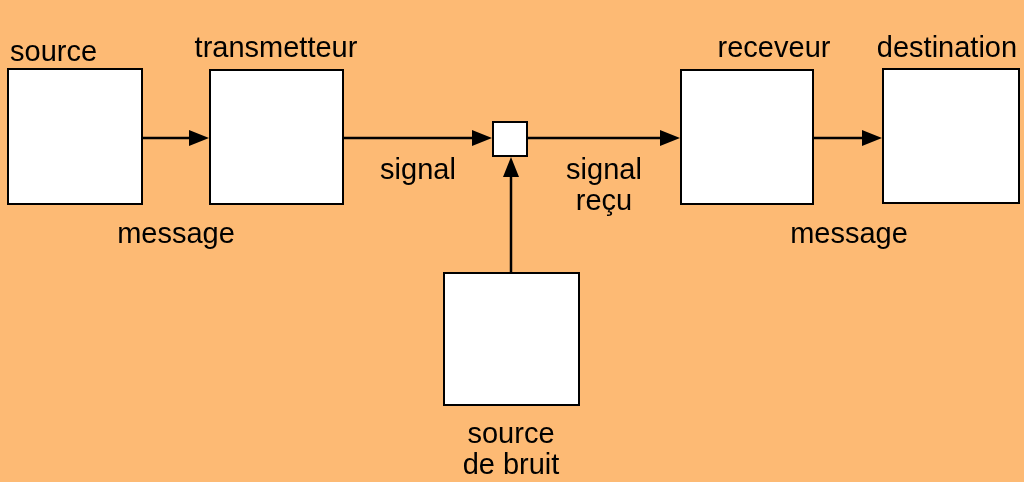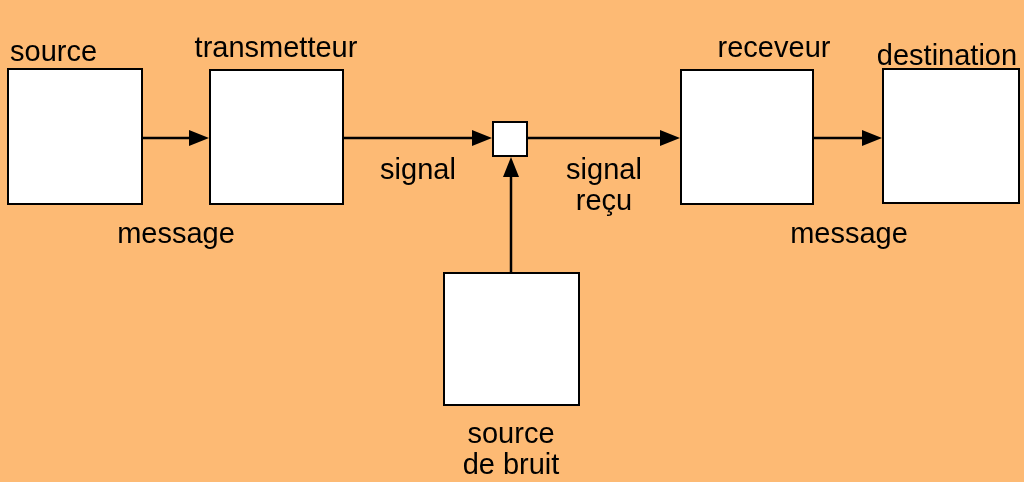--- a/index.html
+++ b/index.html
@@ -80,21 +80,21 @@
   </svg>
 
   <div class="lbl" style="left:2px; top:5px;">
     <div class="indent1">source</div>
   </div>
 
   <div class="lbl centered" style="left:276px; top:32px;">transmetteur</div>
 
   <div class="lbl centered" style="left:750px; top:32px;margin-left:24px;">receveur</div>
 
-  <div class="lbl centered" style="left:947px; top:32px;margin-top:8px;">destination</div>
+  <div class="lbl centered" style="left:947px; top:32px;">destination</div>
 
   <div class="lbl centered" style="left:176px; top:218px;">message</div>
 
   <div class="lbl centered" style="left:418px; top:154px;">signal</div>
 
   <div class="lbl centered" style="left:604px; top:154px;">signal
 reçu</div>
 
   <div class="lbl centered" style="left:849px; top:218px;">message</div>
 

